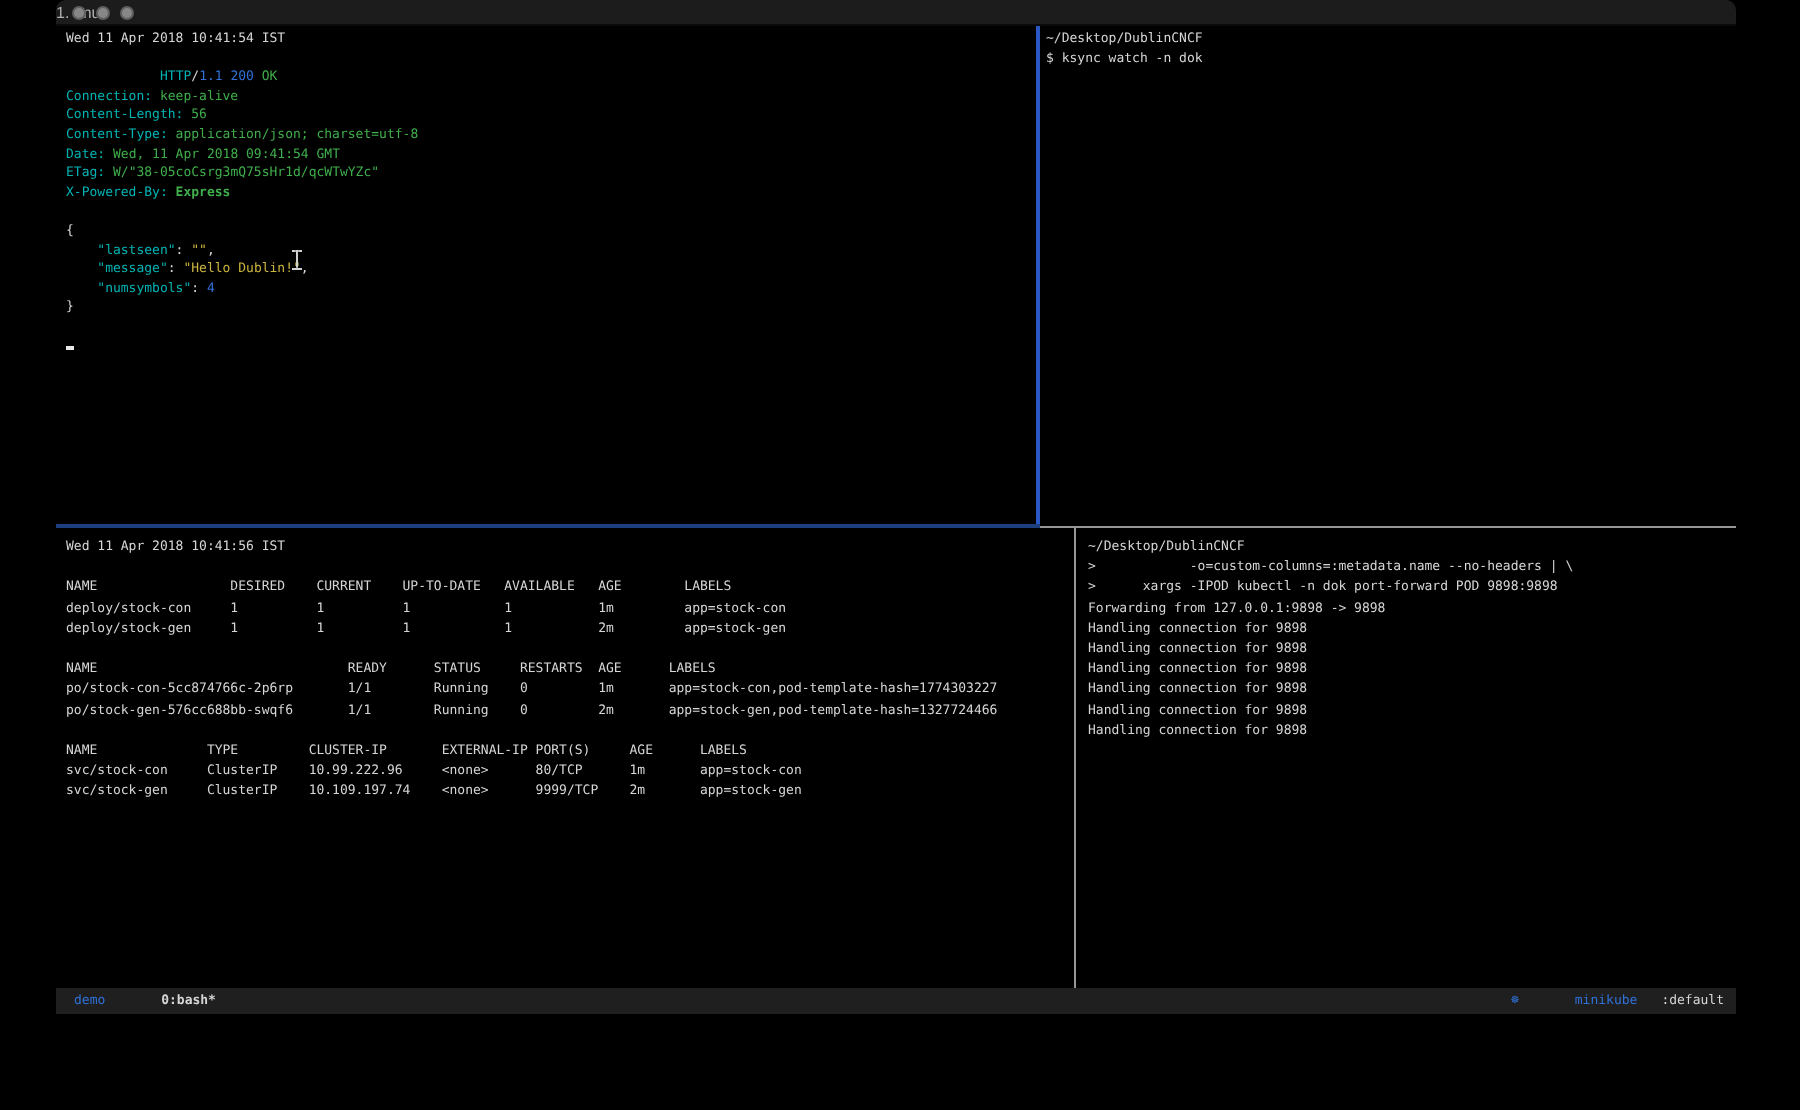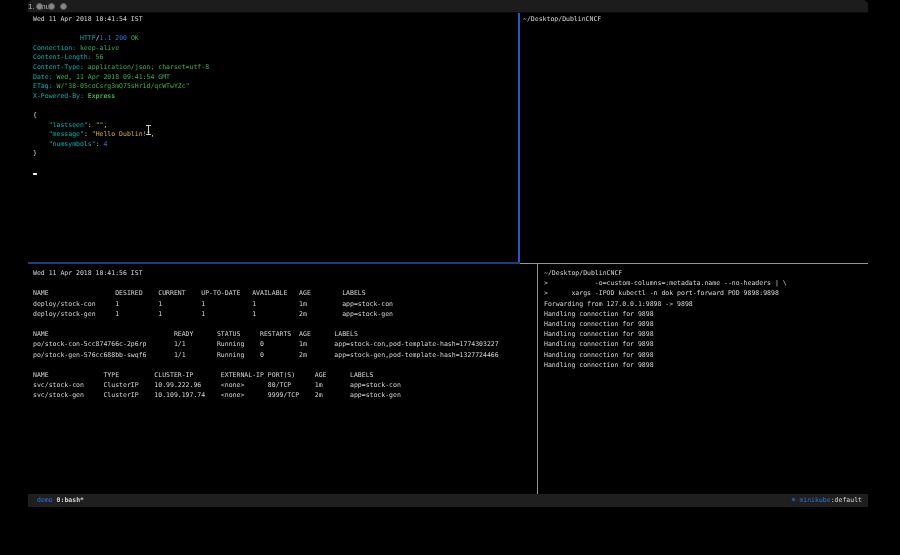--- a/index.html
+++ b/index.html
@@ -34,21 +34,21 @@
   .cursor { display:inline-block; width:4px; height:2px; background:#e8e8e8; vertical-align:baseline; }
 
   .mouse-ibeam { position:absolute; left:118px; top:125px; width:5px; height:10px; pointer-events:none; }
   .mouse-ibeam .stem { position:absolute; left:2px; top:0; width:1.2px; height:10px; background:#d0d0d0; box-shadow:0 0 1px #000; }
   .mouse-ibeam .bar  { position:absolute; left:0; width:5px; height:1.2px; background:#d0d0d0; box-shadow:0 0 1px #000; }
   .mouse-ibeam .bar.b { bottom:0; }
 
   .statusbar { position:absolute; left:0; bottom:0; width:100%; height:13px; display:flex;
                align-items:center; justify-content:space-between; padding:0 6px 0 9px;
                font-size:6.5px; line-height:13px; }
-  .sb-left, .sb-right { display:flex; gap:0; white-space:pre; }
+  .sb-left, .sb-right { display:flex; gap:12px; white-space:pre; }
   .sb-bold { font-weight:bold; }
 </style>
 </head>
 <body>
 
 <div class="window">
 
   <div class="titlebar">
     <div class="lights">
       <span class="light"></span>
@@ -75,20 +75,21 @@
         <div class="tline"><span style="color: rgb(214, 214, 214);">    </span><span style="color: rgb(0, 179, 179);">"lastseen"</span><span style="color: rgb(214, 214, 214);">: </span><span style="color: rgb(204, 181, 62);">""</span><span style="color: rgb(214, 214, 214);">,</span></div>
         <div class="tline"><span style="color: rgb(214, 214, 214);">    </span><span style="color: rgb(0, 179, 179);">"message"</span><span style="color: rgb(214, 214, 214);">: </span><span style="color: rgb(204, 181, 62);">"Hello Dublin!"</span><span style="color: rgb(214, 214, 214);">,</span></div>
         <div class="tline"><span style="color: rgb(214, 214, 214);">    </span><span style="color: rgb(0, 179, 179);">"numsymbols"</span><span style="color: rgb(214, 214, 214);">: </span><span style="color: rgb(48, 113, 216);">4</span></div>
         <div class="tline"><span style="color: rgb(214, 214, 214);">}</span></div>
         <div class="tline">&nbsp;</div>
         <div class="tline"><span class="cursor"></span></div>
       </div>
 
     <div class="pane pane-tr">
         <div class="pline">~/Desktop/DublinCNCF</div>
+        <div class="pline">$ ksync watch -n dok</div>
       </div>
 
     <div class="div-v-top" style="background: rgb(42, 87, 196);"></div>
     <div class="div-h-left" style="background: rgb(30, 63, 125);"></div>
     <div class="div-h-right" style="background: rgb(150, 150, 150);"></div>
     <div class="div-v-bottom" style="background: rgb(150, 150, 150);"></div>
 
     <div class="pane pane-bl">
         <div class="pline">Wed 11 Apr 2018 10:41:56 IST</div>
         <div class="pline">&nbsp;</div>

